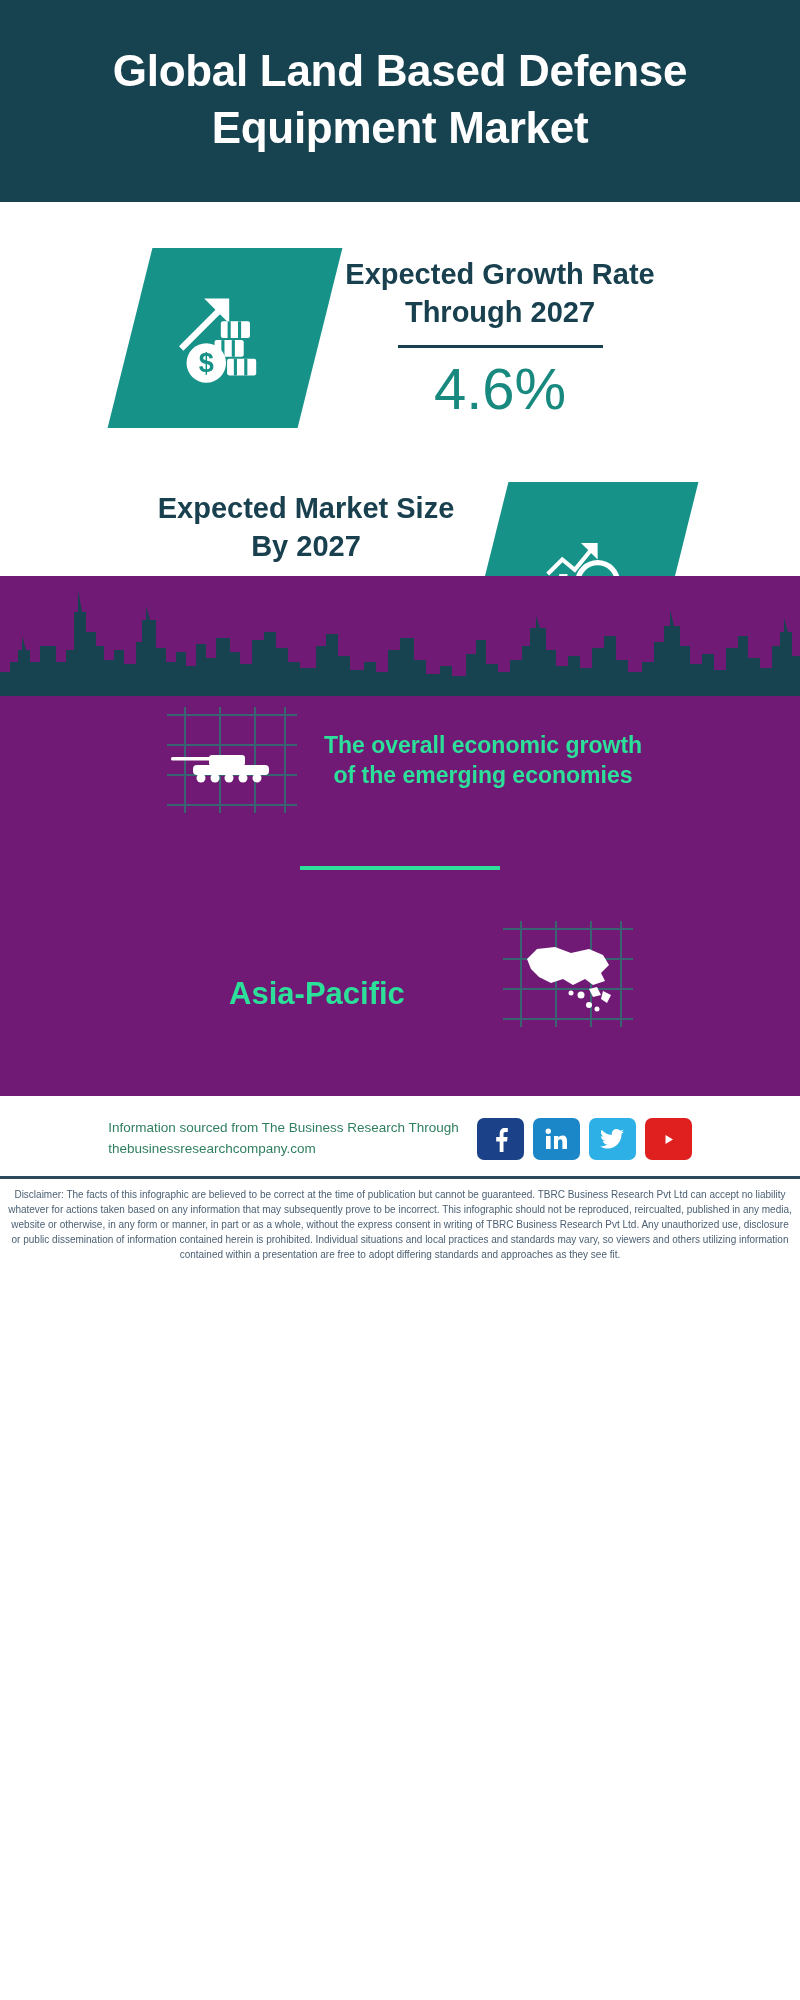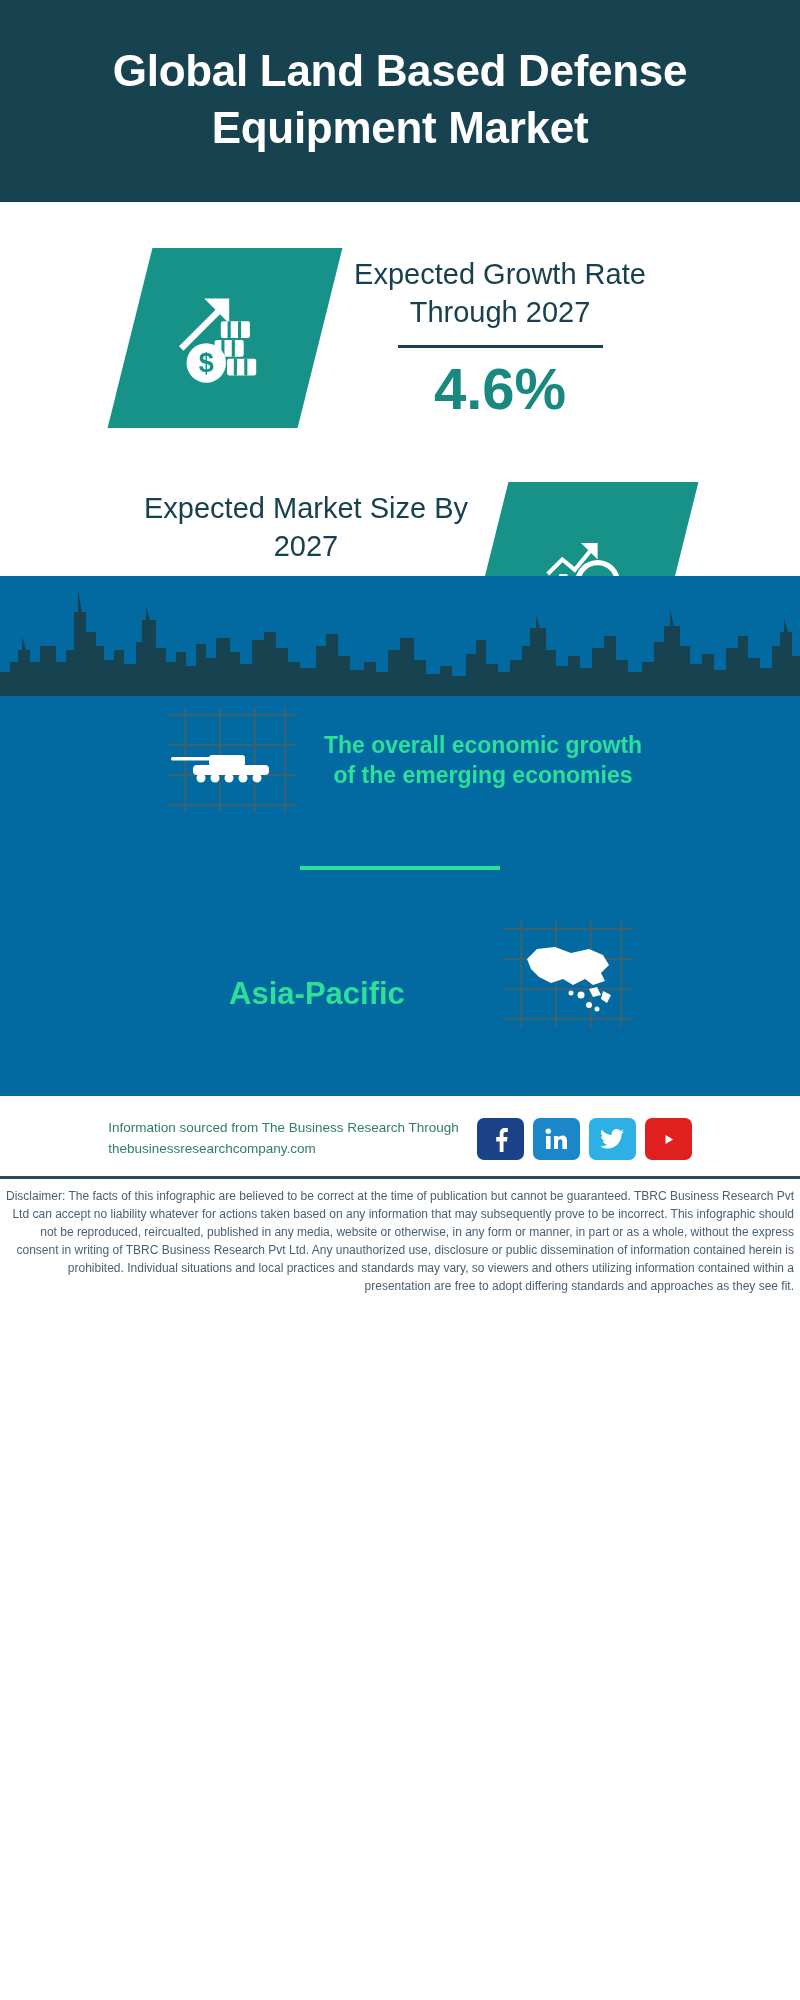--- a/index.html
+++ b/index.html
@@ -43,40 +43,40 @@
     background:#169288;
     transform:skewX(-14deg);
     display:flex; align-items:center; justify-content:center;
   }
   .shape > svg { transform:skewX(14deg); }
 
   .stat-text { width:340px; text-align:center; }
   .stat-label {
     color:#19404e;
     font-size:29px;
-    font-weight:normal;
+    font-weight:bold;
     line-height:1.28;
   }
   .rule {
     width:205px; height:3px;
     background:#19404e;
     margin:14px auto 10px auto;
   }
   .stat-value {
     color:#17897f;
     font-size:58px;
-    font-weight:bold;
+    font-weight:normal;
     line-height:1.08;
   }
 
   
   .dark-panel {
     position:relative;
     margin-top:34px;
-    background:#0369a1;
+    background:#701a75;
     padding:0 0 56px 0;
   }
   .skyline { display:block; width:100%; height:120px; margin-top:-120px; }
 
   .info-row {
     display:flex;
     align-items:center;
     justify-content:center;
     gap:6px;
     padding:0 26px;
@@ -133,23 +133,23 @@
     display:flex; align-items:center; justify-content:center;
   }
   .sbtn.fb { background:#1b4289; }
   .sbtn.li { background:#1b87c8; }
   .sbtn.tw { background:#2cb0e6; }
   .sbtn.yt { background:#e01f1f; }
 
   .disclaimer-wrap { border-top:3px solid #2b4a5c; padding:8px 6px 0 6px; }
   .disclaimer {
     color:#4a5f72;
-    font-size:12px;
+    font-size:10px;
     line-height:1.50;
-    text-align:right;
+    text-align:center;
   }
 </style>
 </head>
 <body>
 
 <div class="page">
 
   <div class="header">
     <h1>Global Land Based Defense Equipment Market</h1>
   </div>

